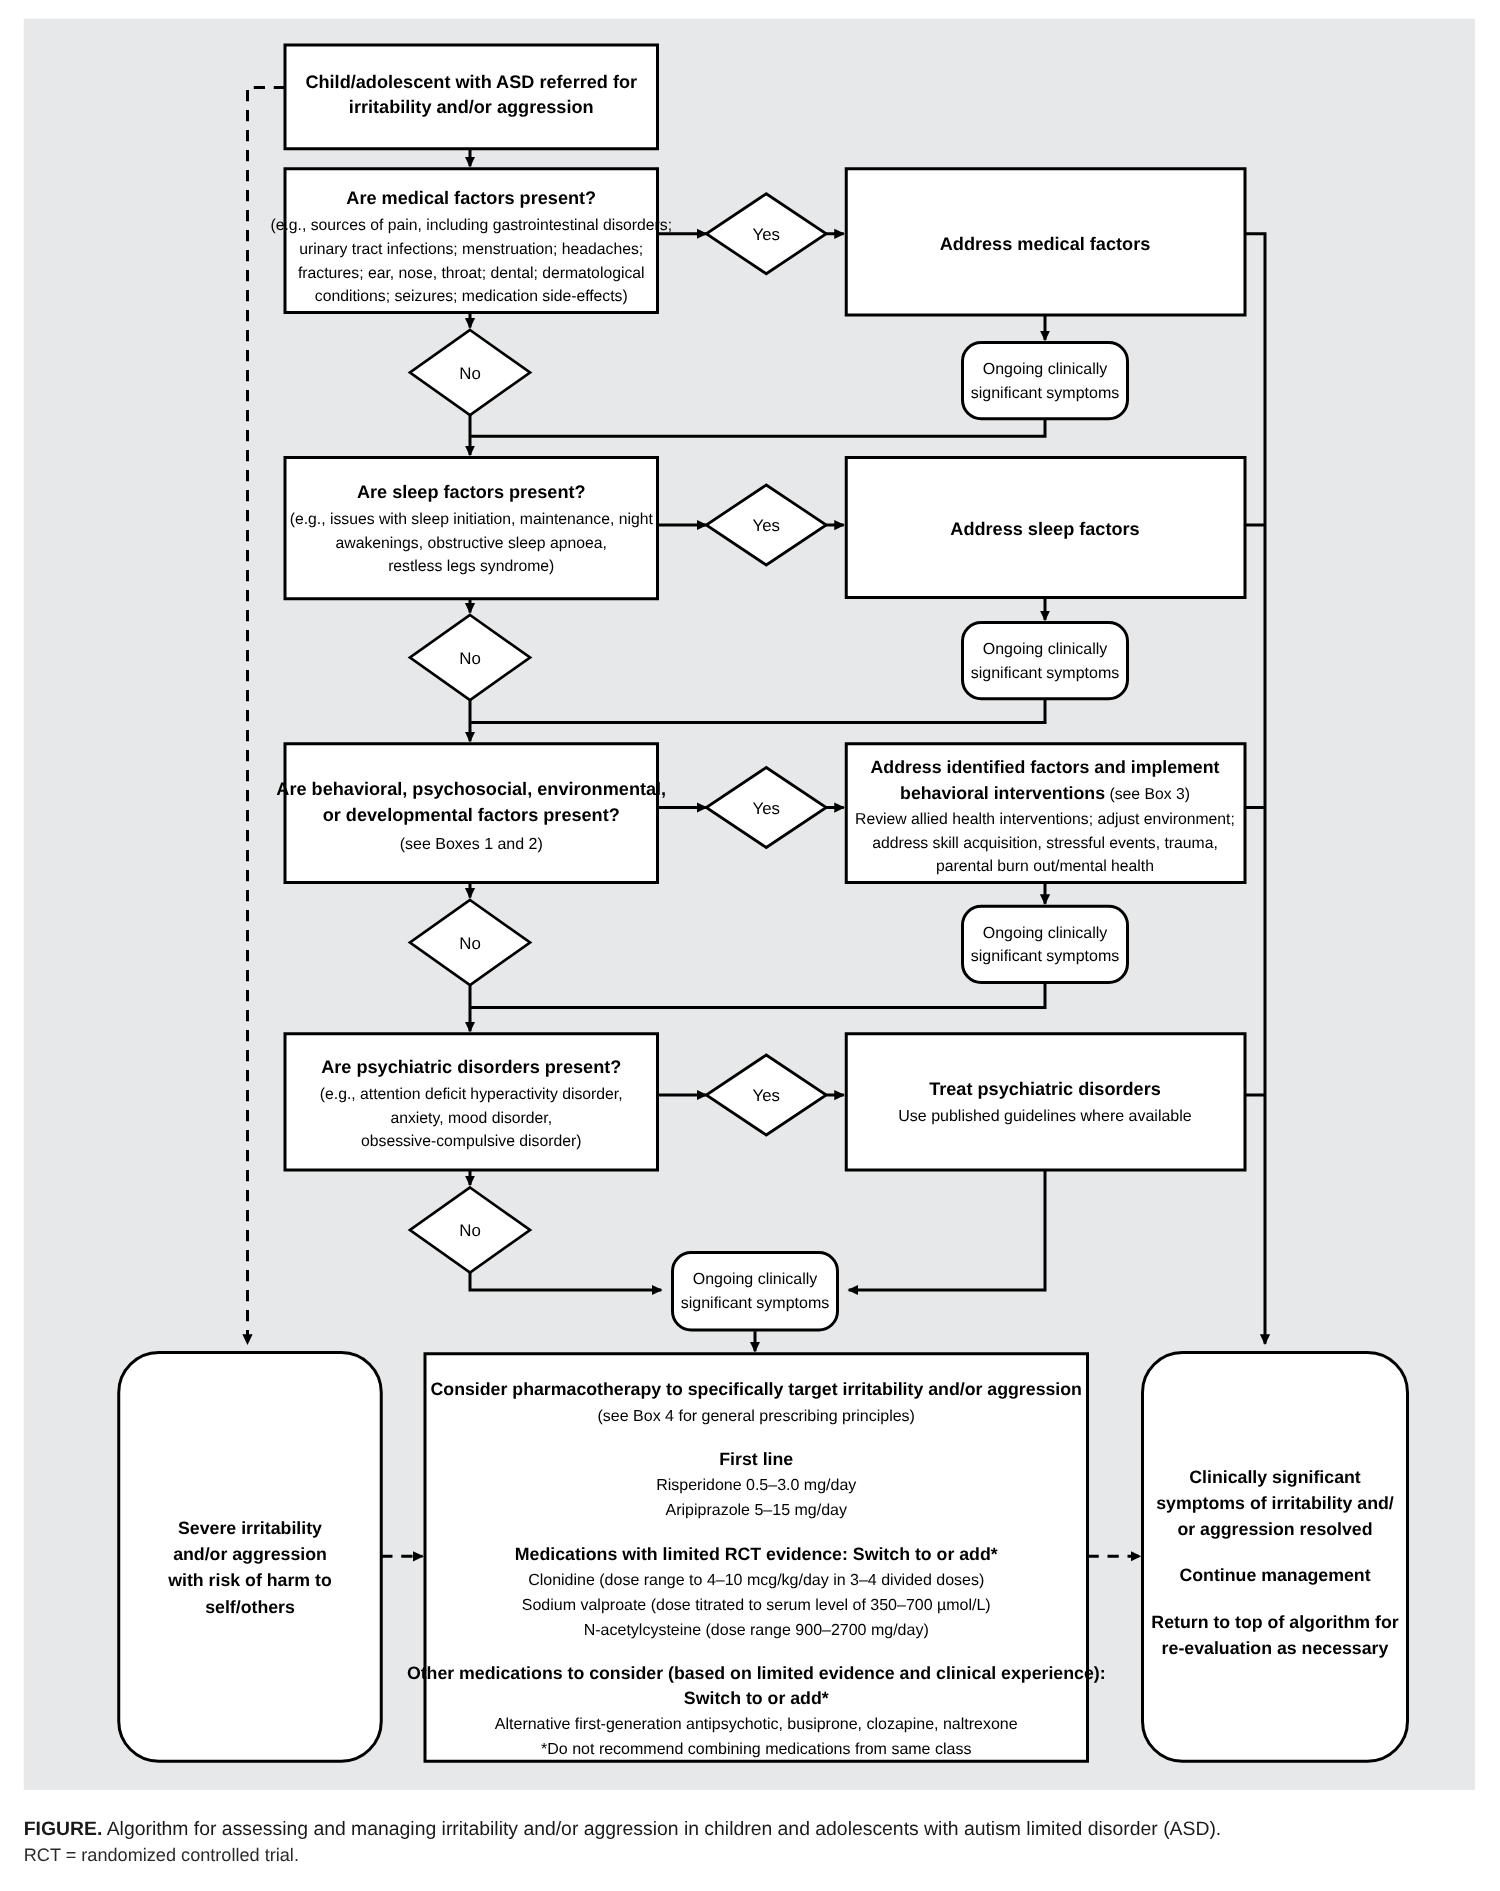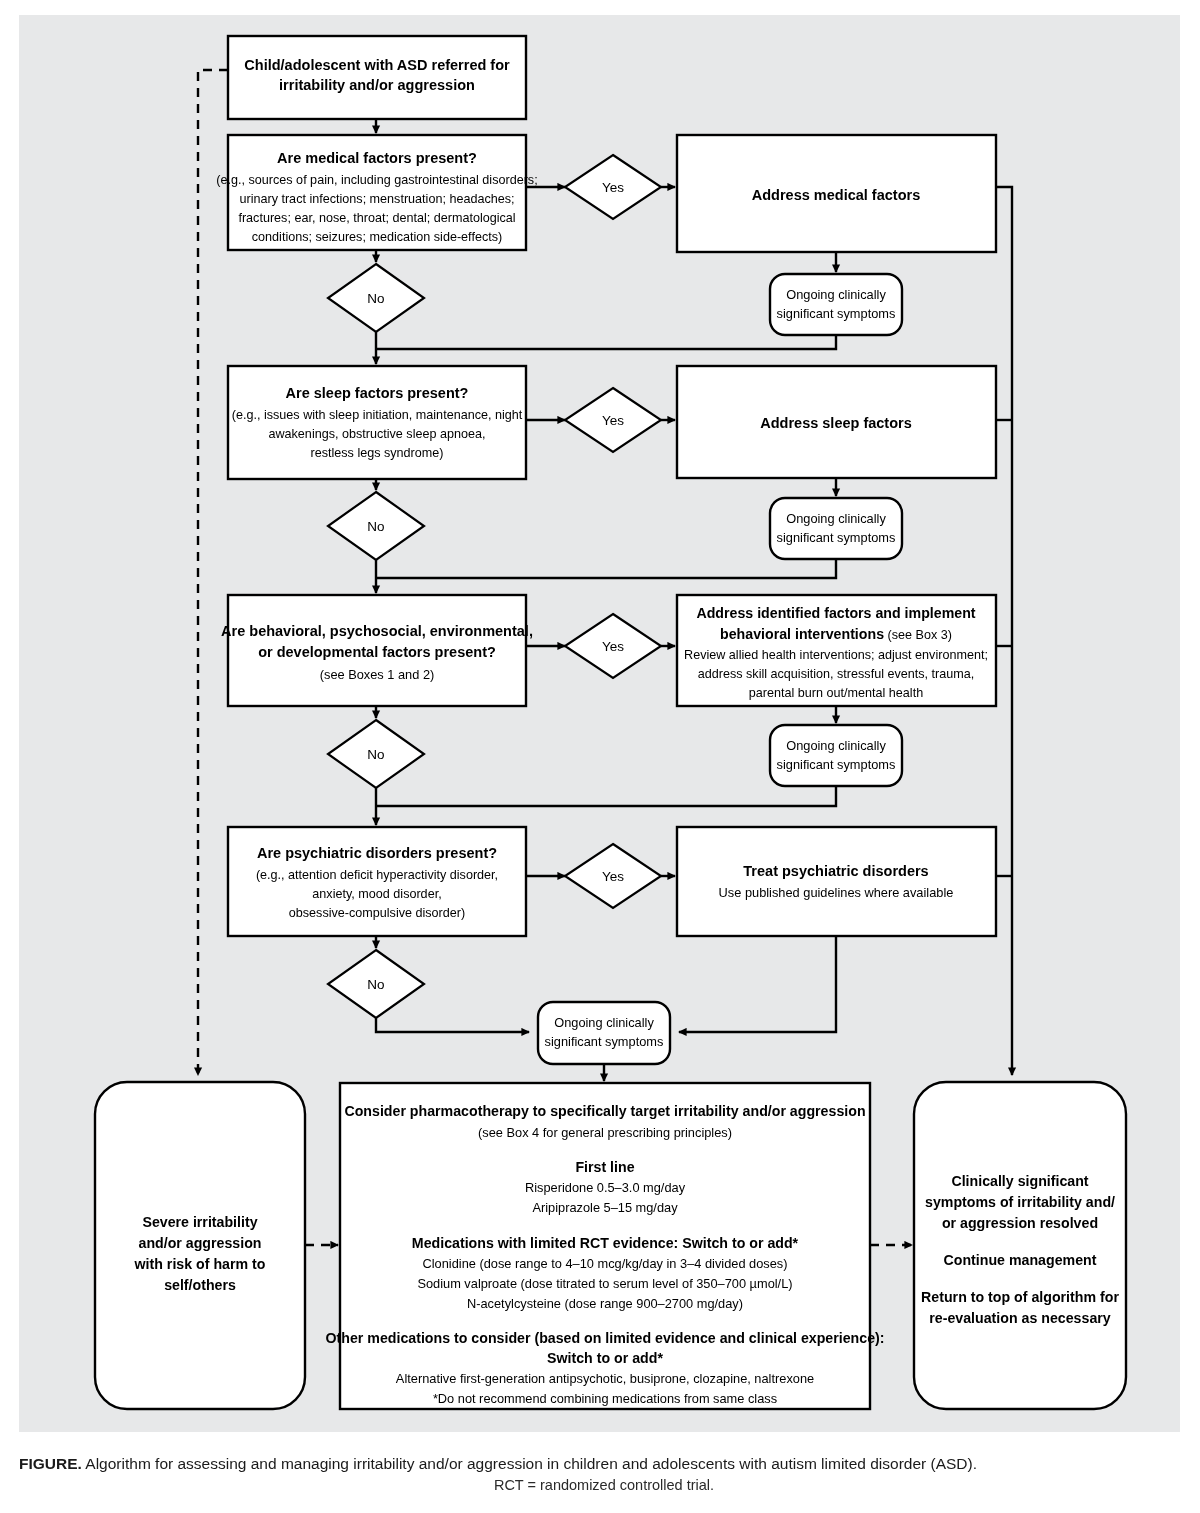--- a/index.html
+++ b/index.html
@@ -2,21 +2,21 @@
 <html><head>
 <meta charset="utf-8">
 <style>
   html,body{margin:0;padding:0;background:#ffffff;}
   body{width:1200px;height:1513px;font-family:"Liberation Sans",sans-serif;}
   #root{position:relative;width:988px;height:1513px;}
   .panel{position:absolute;left:19px;top:15px;width:1161px;height:1417px;background:#e7e8e9;}
   svg{position:absolute;left:0;top:0;width:1200px;height:1513px;overflow:visible;}
   .caption{position:absolute;left:19px;top:1452px;width:1170px;font-size:15.5px;color:#1a1a1a;line-height:1.5;}
   .caption b{font-weight:bold;}
-  .caption .sub{font-size:14.5px;color:#2a2a2a;text-align:center;}
+  .caption .sub{font-size:14.5px;color:#2a2a2a;}
   text{font-family:"Liberation Sans",sans-serif;fill:#000;}
   .b{font-weight:bold;}
   .nd rect, .nd path{fill:#ffffff;stroke:#000;stroke-width:2.4;}
   .dia path{fill:#ffffff;stroke:#000;stroke-width:2.2;}
   .ln{stroke:#000;stroke-width:2.4;fill:none;}
   .dash{stroke:#000;stroke-width:2.4;fill:none;stroke-dasharray:9 7;}
 </style>
 </head>
 <body>
 

